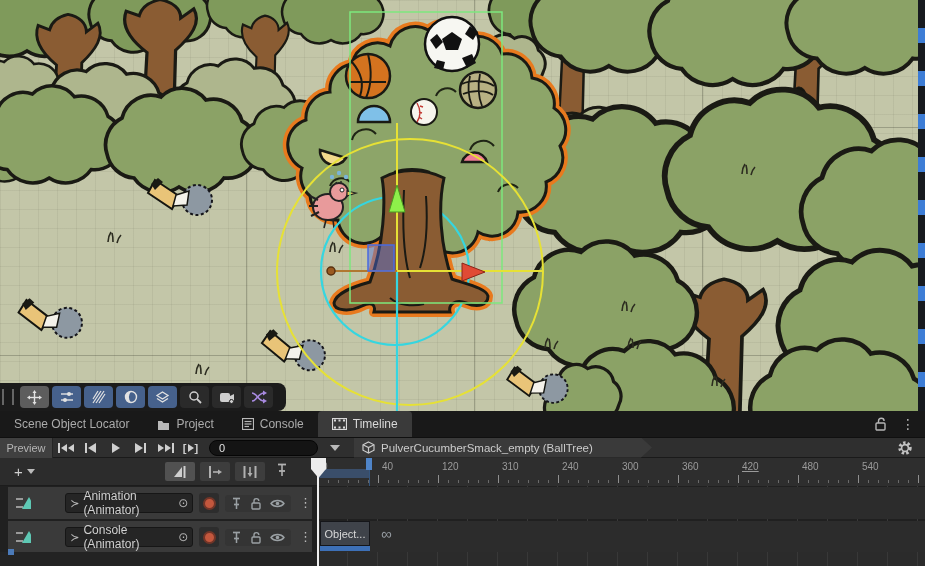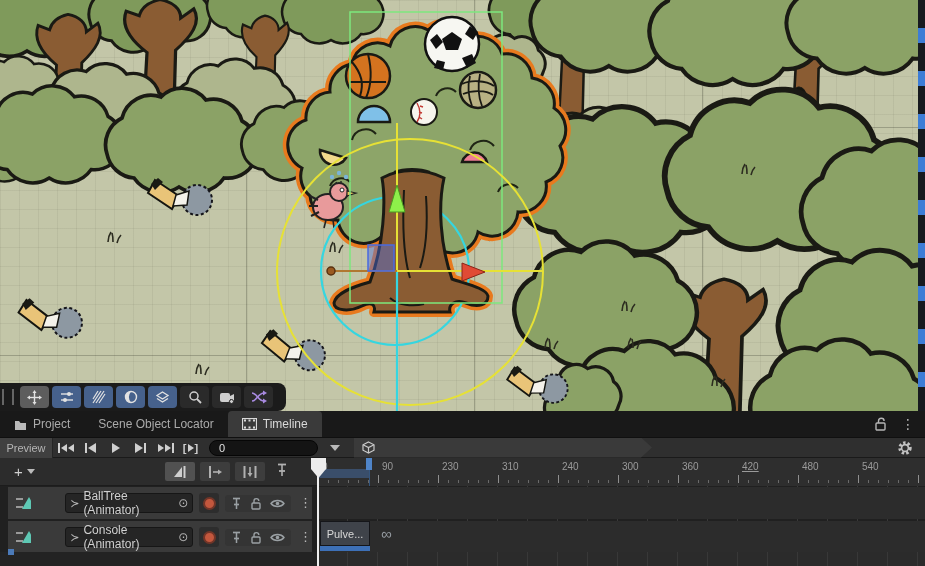--- a/index.html
+++ b/index.html
@@ -334,27 +334,36 @@
           <g fill="#a88ae0">
             <polygon points="16,3 12,0.5 12,5.5"></polygon>
             <polygon points="16,11 12,8.5 12,13.5"></polygon>
           </g>
         </svg>
     </div>
   </div>
 
   <div id="tabbar" class="abs">
     <div class="tab">
+        <span>Scene Object Locator</span>
+      </div>
+    <div class="tab">
       <svg width="13" height="11">
           <path d="M1,2 h4 l1.5,2 H12 v7 H1 Z" fill="#b9b9b9"></path>
         </svg>
       <span>Project</span>
       </div>
     <div class="tab">
-        <span>Scene Object Locator</span>
+      <svg width="12" height="12">
+          <rect x="0.5" y="0.5" width="11" height="11" fill="none" stroke="#b9b9b9" stroke-width="1.2"></rect>
+          <line x1="2.5" y1="3.5" x2="9.5" y2="3.5" stroke="#b9b9b9" stroke-width="1.2"></line>
+          <line x1="2.5" y1="6" x2="9.5" y2="6" stroke="#b9b9b9" stroke-width="1.2"></line>
+          <line x1="2.5" y1="8.5" x2="7" y2="8.5" stroke="#b9b9b9" stroke-width="1.2"></line>
+        </svg>
+      <span>Console</span>
       </div>
     <div class="tab active">
       <svg width="15" height="12">
           <rect x="0.5" y="0.5" width="14" height="11" fill="none" stroke="#d9d9d9" stroke-width="1.2"></rect>
           <g fill="#d9d9d9">
             <rect x="2" y="1.5" width="2" height="2"></rect>
             <rect x="6.5" y="1.5" width="2" height="2"></rect>
             <rect x="11" y="1.5" width="2" height="2"></rect>
             <rect x="2" y="8.5" width="2" height="2"></rect>
             <rect x="6.5" y="8.5" width="2" height="2"></rect>
@@ -403,20 +412,21 @@
     <div id="frame-field">0</div>
     <div id="frame-caret"></div>
     <div id="breadcrumb">
       <svg width="13" height="13">
           <g fill="none" stroke="#c8c8c8" stroke-width="1.2">
             <polygon points="6.5,1 12,3.8 12,9.2 6.5,12 1,9.2 1,3.8"></polygon>
             <polyline points="1,3.8 6.5,6.5 12,3.8"></polyline>
             <line x1="6.5" y1="6.5" x2="6.5" y2="12"></line>
           </g>
         </svg>
+      <span>PulverCucumberSmack_empty (BallTree)</span>
     </div>
     <svg id="gear" width="16" height="16">
         <circle cx="8" cy="8" r="5.2" fill="none" stroke="#c2c2c2" stroke-width="3" stroke-dasharray="2.4 2"></circle>
         <circle cx="8" cy="8" r="3.4" fill="none" stroke="#c2c2c2" stroke-width="1.6"></circle>
       </svg>
   </div>
 
   <div id="hdr-row" class="abs"></div>
   <div id="add-btn" class="abs">
     <span>+</span>
@@ -506,22 +516,22 @@
       <div class="tick" style="left: 521px;"></div>
       <div class="tick" style="left: 531px;"></div>
       <div class="tick major" style="left: 541px;"></div>
       <div class="tick" style="left: 551px;"></div>
       <div class="tick" style="left: 561px;"></div>
       <div class="tick" style="left: 571px;"></div>
       <div class="tick" style="left: 581px;"></div>
       <div class="tick" style="left: 591px;"></div>
       <div class="tick major" style="left: 601px;"></div>
       <div class="tick-label" style="left: 5px;">0</div>
-      <div class="tick-label" style="left: 65px;">90</div>
-      <div class="tick-label" style="left: 125px;">230</div>
+      <div class="tick-label" style="left: 65px;">40</div>
+      <div class="tick-label" style="left: 125px;">120</div>
       <div class="tick-label" style="left: 185px;">310</div>
       <div class="tick-label" style="left: 245px;">240</div>
       <div class="tick-label" style="left: 305px;">300</div>
       <div class="tick-label" style="left: 365px;">360</div>
       <div class="tick-label" style="left: 425px; text-decoration: underline;">420</div>
       <div class="tick-label" style="left: 485px;">480</div>
       <div class="tick-label" style="left: 545px;">540</div>
     </div>
   <div id="range-band" class="abs"></div>
   <div id="range-cap" class="abs"></div>
@@ -534,21 +544,21 @@
     <div class="crow"></div>
     <div class="stripe"></div>
     <div class="hdr">
       <svg width="20" height="16" style="margin-left:8px;">
         <rect x="0" y="3" width="7" height="2" fill="#9a9a9a"></rect>
           <rect x="0" y="11" width="7" height="2" fill="#9a9a9a"></rect>
         <polygon points="6,14 13,2 20,14" fill="#5ec8b4"></polygon>
         </svg>
       <div class="objfield">
         <span class="glyph">≻</span>
-        <span>BallTree (Animator)</span>
+        <span>Animation (Animator)</span>
         <span class="pick">⊙</span>
       </div>
       <div class="recbtn">
           <div class="reccirc"></div>
         </div>
       <div class="tgrp">
         <svg width="11" height="13">
             <line x1="5.5" y1="1" x2="5.5" y2="12" stroke="#9aa0a4" stroke-width="1.5"></line>
             <line x1="2" y1="1.5" x2="9" y2="1.5" stroke="#9aa0a4" stroke-width="1.7"></line>
             <line x1="3" y1="7.5" x2="8" y2="7.5" stroke="#9aa0a4" stroke-width="1.7"></line>
@@ -595,21 +605,21 @@
           </svg>
         <svg width="15" height="11">
             <path d="M1,5.5 C4,1.5 11,1.5 14,5.5 C11,9.5 4,9.5 1,5.5 Z" fill="none" stroke="#9aa0a4" stroke-width="1.4"></path>
             <circle cx="7.5" cy="5.5" r="1.8" fill="#9aa0a4"></circle>
           </svg>
       </div>
       <span class="kebab">⋮</span>
     </div>
   </div>
 
-  <div id="clip" class="abs">Pulve...</div>
+  <div id="clip" class="abs">Object...</div>
   <div id="clip-underline" class="abs"></div>
   <div id="clip-inf" class="abs">∞</div>
 
   <div id="bottom-strip" class="abs"></div>
   <div id="bottom-content" class="abs"></div>
   <div id="bottom-bluesq" class="abs"></div>
 
   <div id="playhead-line" class="abs"></div>
   <div id="playhead-head" class="abs"></div>
 </div>

